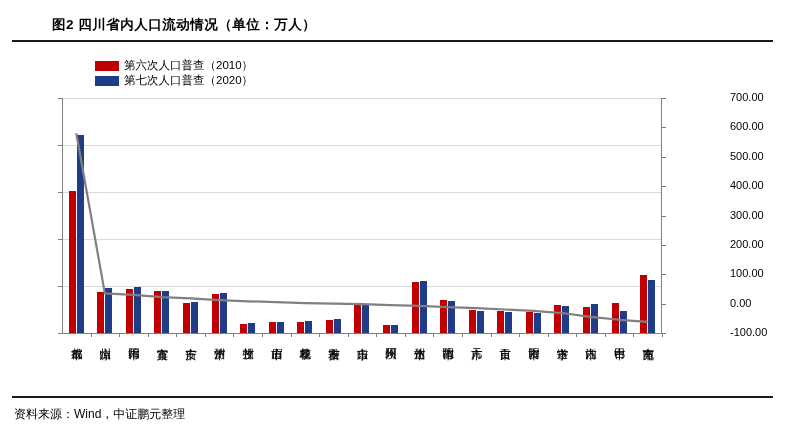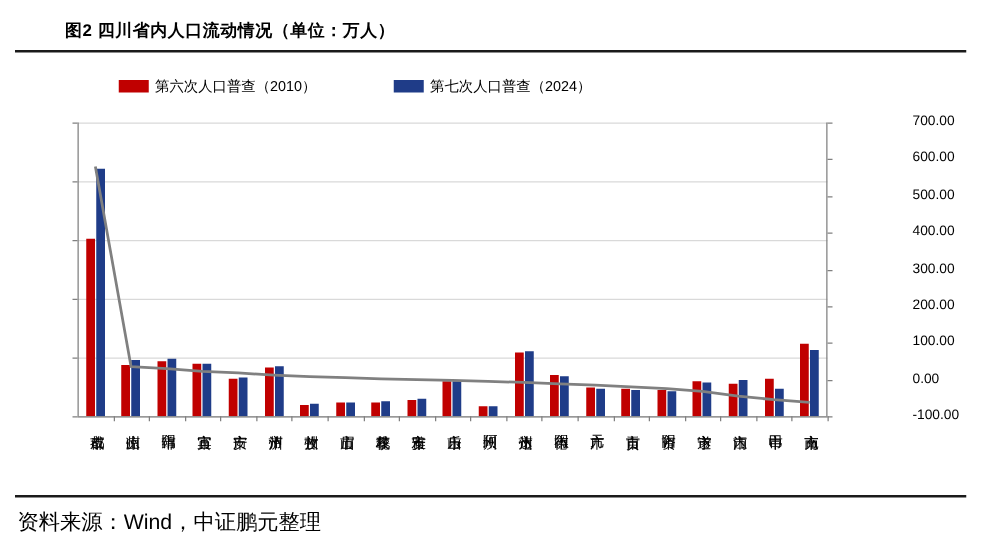--- a/index.html
+++ b/index.html
@@ -50,32 +50,32 @@
     top: 396px;
     width: 761px;
     height: 2px;
     background: #1a1a1a;
   }
   
   .source {
     position: absolute;
     left: 14px;
     top: 406px;
-    font-size: 17px;
+    font-size: 12px;
     color: #000000;
   }
   
   .legend {
     position: absolute;
     left: 95px;
     top: 58px;
     width: 620px;
     height: 22px;
     display: flex;
-    align-items: center;
+    flex-direction: column;
   }
   .legend-item {
     display: flex;
     align-items: center;
     font-size: 11.5px;
     color: #000000;
   }
   .legend-item .swatch {
     width: 24px;
     height: 10px;
@@ -194,21 +194,21 @@
   <div class="rule-top"></div>
 
   <div class="legend">
     <div class="legend-item">
       <span class="swatch" style="background:#c00000"></span>
       <span>第六次人口普查（2010）</span>
     </div>
     <div class="legend-gap-a"></div>
     <div class="legend-item">
       <span class="swatch" style="background:#1f3c88"></span>
-      <span>第七次人口普查（2024）</span>
+      <span>第七次人口普查（2020）</span>
     </div>
     <div class="legend-gap-b"></div>
   </div>
 
   <div class="plot-area">
     <div id="grid-layer">
         <div class="gridline" style="top: 235px;"></div>
         <div class="gridline" style="top: 188px;"></div>
         <div class="gridline" style="top: 141px;"></div>
         <div class="gridline" style="top: 94px;"></div>

